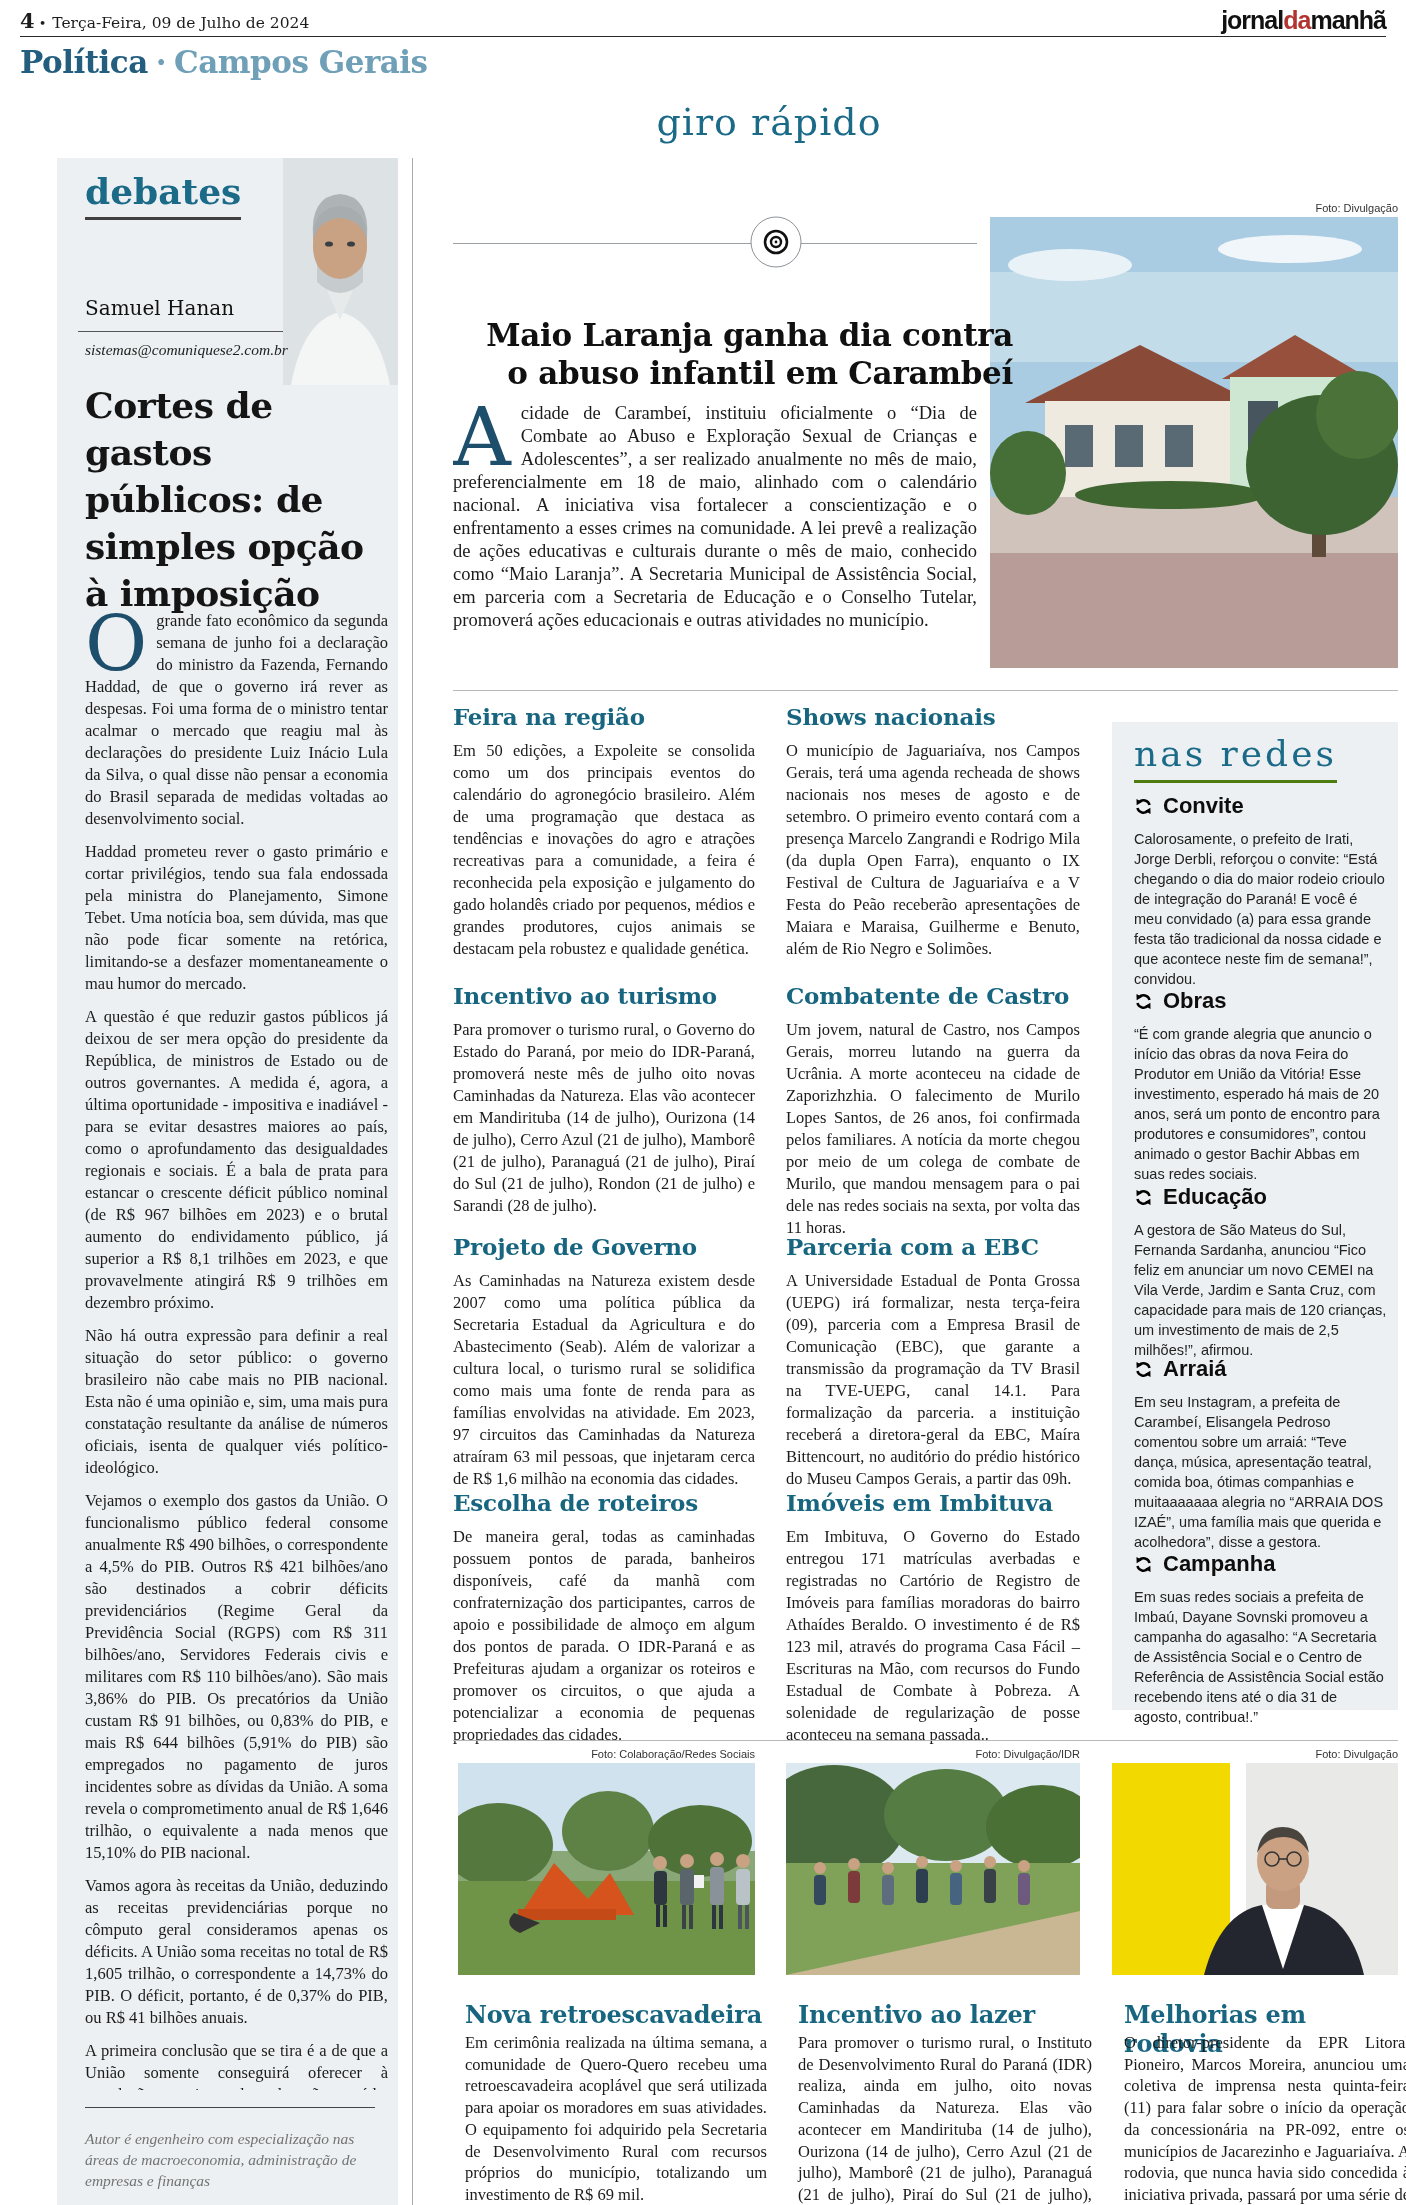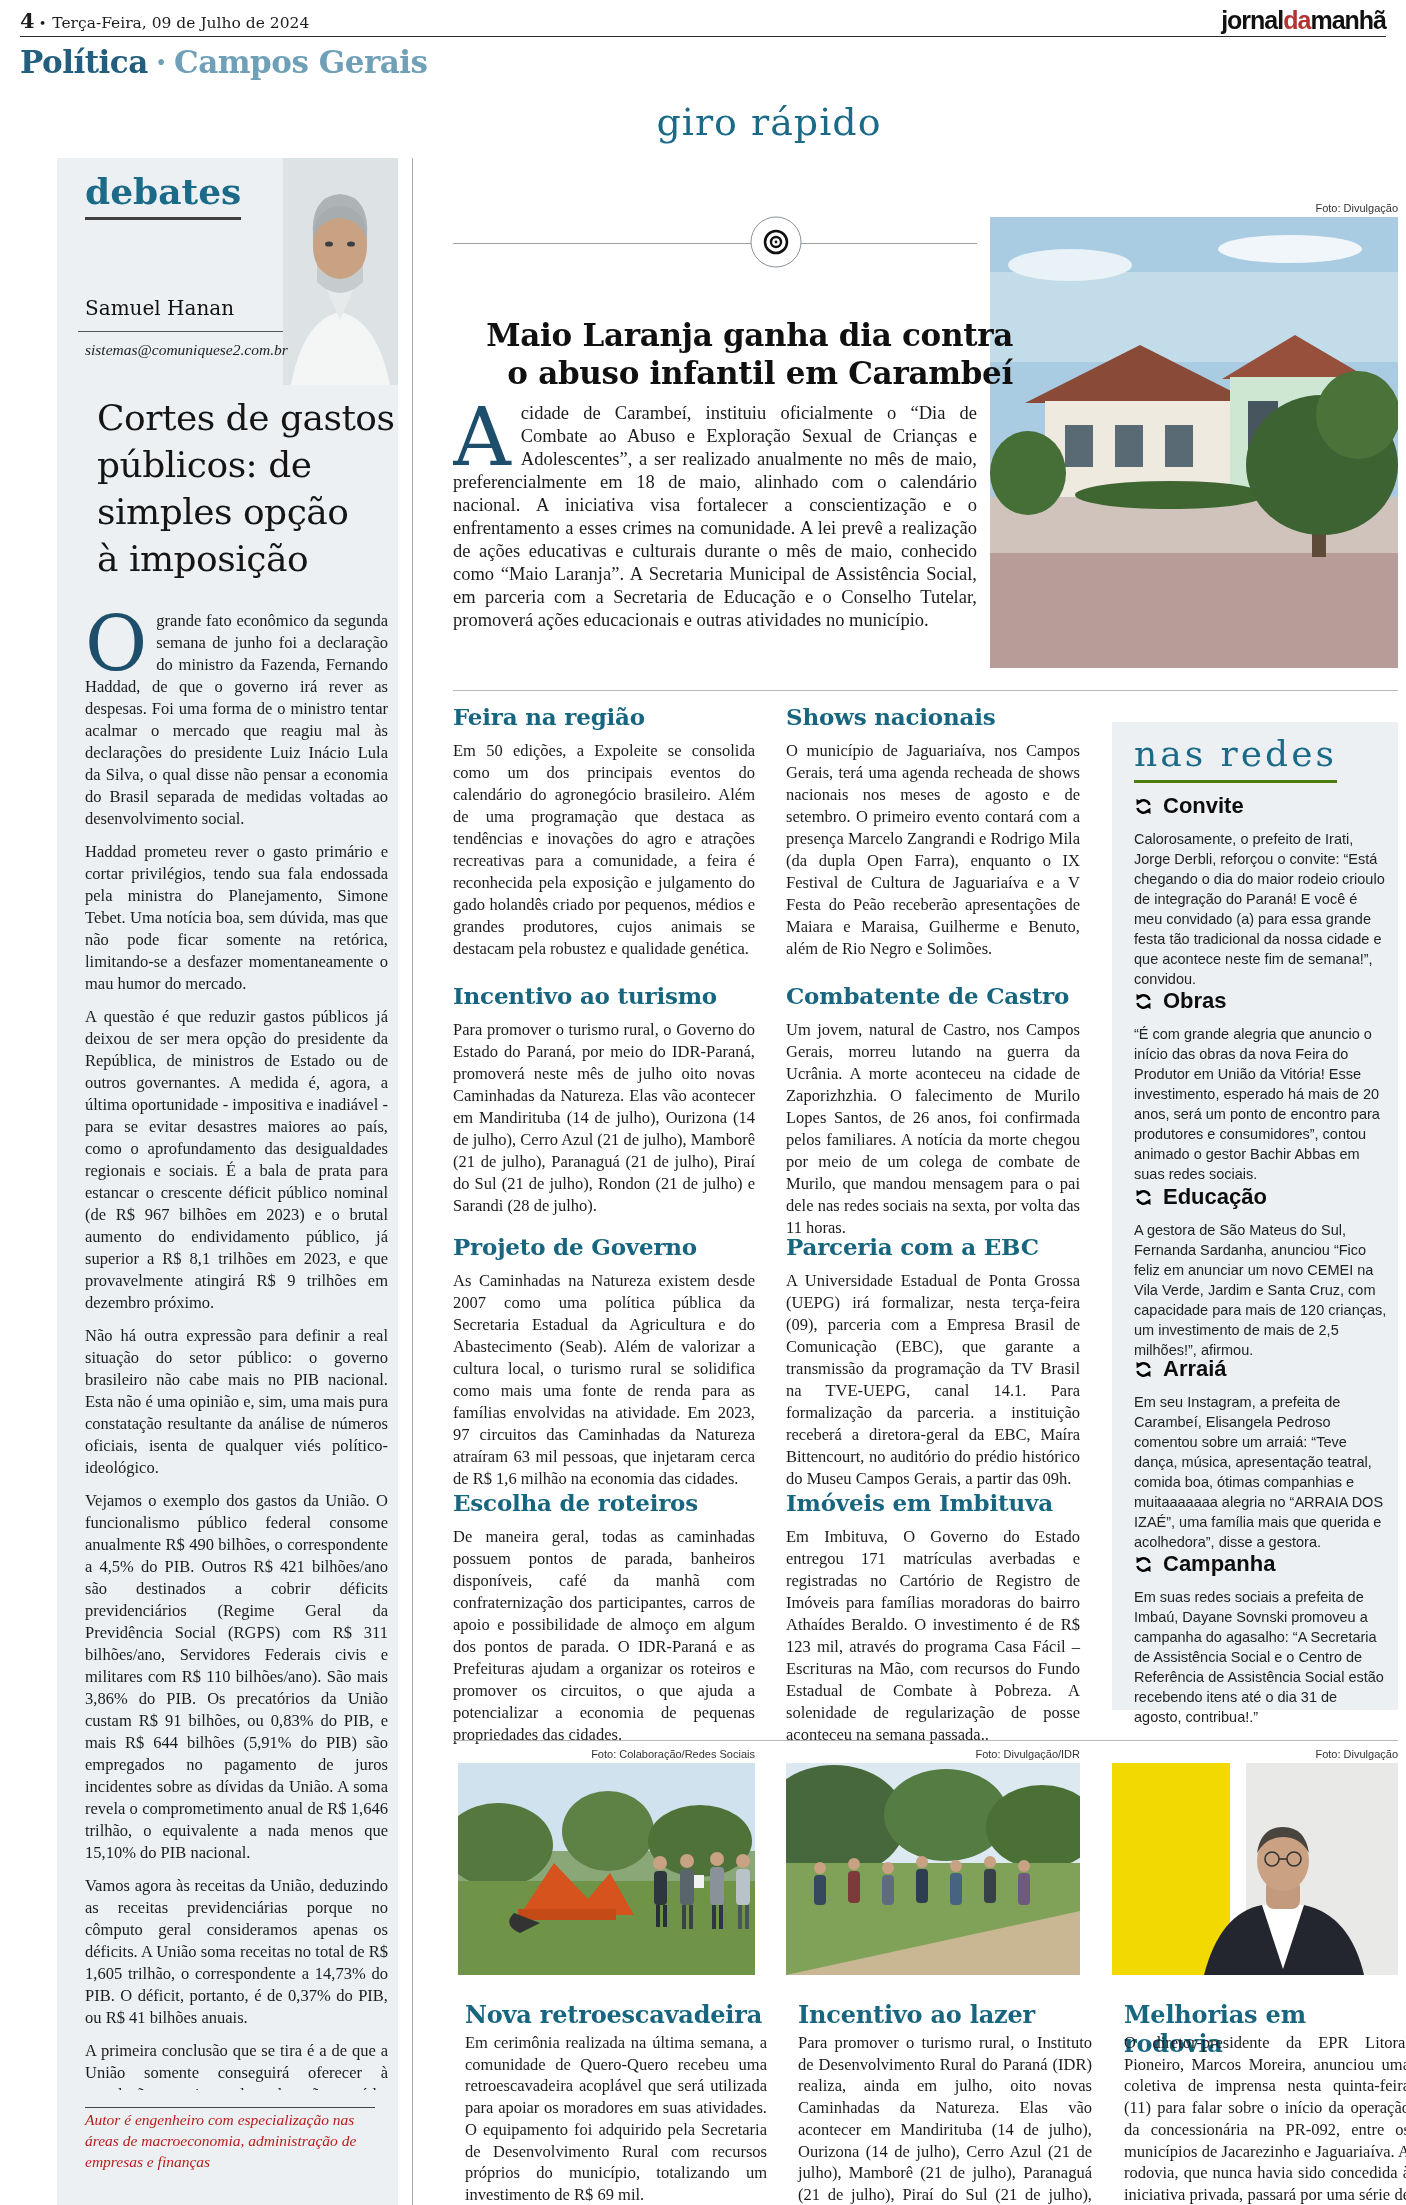--- a/index.html
+++ b/index.html
@@ -29,21 +29,21 @@
   .author-email{position:absolute;left:85px;top:341px;font-style:italic;font-size:15.5px;color:#222;}
   .debates-headline{position:absolute;left:85px;top:382px;width:305px;font-family:"DejaVu Serif",serif;
         font-size:36px;line-height:47px;color:#151515;letter-spacing:-0.5px;}
   .debates-headline span{display:block;}
   .debates-body{position:absolute;left:85px;top:610px;width:303px;height:1480px;overflow:hidden;
         font-size:16.5px;line-height:22px;text-align:justify;}
   .debates-body p{margin:0 0 11px 0;}
   .dropcap-o{float:left;font-family:"DejaVu Serif",serif;font-size:76px;line-height:60px;color:#1d4e6b;
         padding:4px 9px 0 0;}
   .debates-footer{position:absolute;left:85px;top:2107px;width:290px;border-top:1px solid #444;
-        padding-top:1px;font-style:italic;font-size:15.5px;line-height:21px;color:#b91c1c;}
+        padding-top:20px;font-style:italic;font-size:15.5px;line-height:21px;color:#737373;}
 
   .v-divider{position:absolute;left:412px;top:158px;width:1px;height:2047px;background:#a6abaf;}
 
   
   .giro-title{position:absolute;left:453px;top:100px;width:632px;text-align:center;
         font-family:"DejaVu Serif",serif;font-size:38px;color:#1a6a88;letter-spacing:1px;}
   .giro-rule{position:absolute;left:453px;top:243px;width:524px;border-top:1px solid #9aa0a4;}
   .eye-badge{position:absolute;left:750px;top:216px;width:52px;height:52px;}
   .lead-credit{position:absolute;left:1100px;top:202px;width:298px;text-align:right;
         font-family:"Liberation Sans",sans-serif;font-size:11px;color:#333;}
@@ -117,21 +117,21 @@
     <path d="M31 80 Q30 50 57 48 Q84 50 83 80 Q78 62 57 60 Q36 62 31 80 Z" fill="#a7acaf"></path>
     <path d="M34 108 Q57 134 80 108 L80 124 Q57 146 34 124 Z" fill="#c6cbcd"></path>
     <ellipse cx="46" cy="86" rx="4" ry="2.6" fill="#3a3f44"></ellipse>
     <ellipse cx="68" cy="86" rx="4" ry="2.6" fill="#3a3f44"></ellipse>
   </svg>
 
   <div class="author-name">Samuel Hanan</div>
   <div class="author-rule"></div>
   <div class="author-email">sistemas@comuniquese2.com.br</div>
 
-  <h1 class="debates-headline" style="margin:12px;font-weight:normal;">
+  <h1 class="debates-headline" style="margin:0;font-weight:bold;">
     <span>Cortes de gastos</span>
     <span>públicos: de</span>
     <span>simples opção</span>
     <span>à imposição</span>
   </h1>
 
   <div class="debates-body">
     <p><span class="dropcap-o">O</span><span>grande fato econômico da segunda semana de junho foi a declaração do ministro da Fazenda, Fernando Haddad, de que o governo irá rever as despesas. Foi uma forma de o ministro tentar acalmar o mercado que reagiu mal às declarações do presidente Luiz Inácio Lula da Silva, o qual disse não pensar a economia do Brasil separada de medidas voltadas ao desenvolvimento social.</span></p>
     <p>Haddad prometeu rever o gasto primário e cortar privilégios, tendo sua fala endossada pela ministra do Planejamento, Simone Tebet. Uma notícia boa, sem dúvida, mas que não pode ficar somente na retórica, limitando-se a desfazer momentaneamente o mau humor do mercado.</p>
     <p>A questão é que reduzir gastos públicos já deixou de ser mera opção do presidente da República, de ministros de Estado ou de outros governantes. A medida é, agora, a última oportunidade - impositiva e inadiável - para se evitar desastres maiores ao país, como o aprofundamento das desigualdades regionais e sociais. É a bala de prata para estancar o crescente déficit público nominal (de R$ 967 bilhões em 2023) e o brutal aumento do endividamento público, já superior a R$ 8,1 trilhões em 2023, e que provavelmente atingirá R$ 9 trilhões em dezembro próximo.</p>

